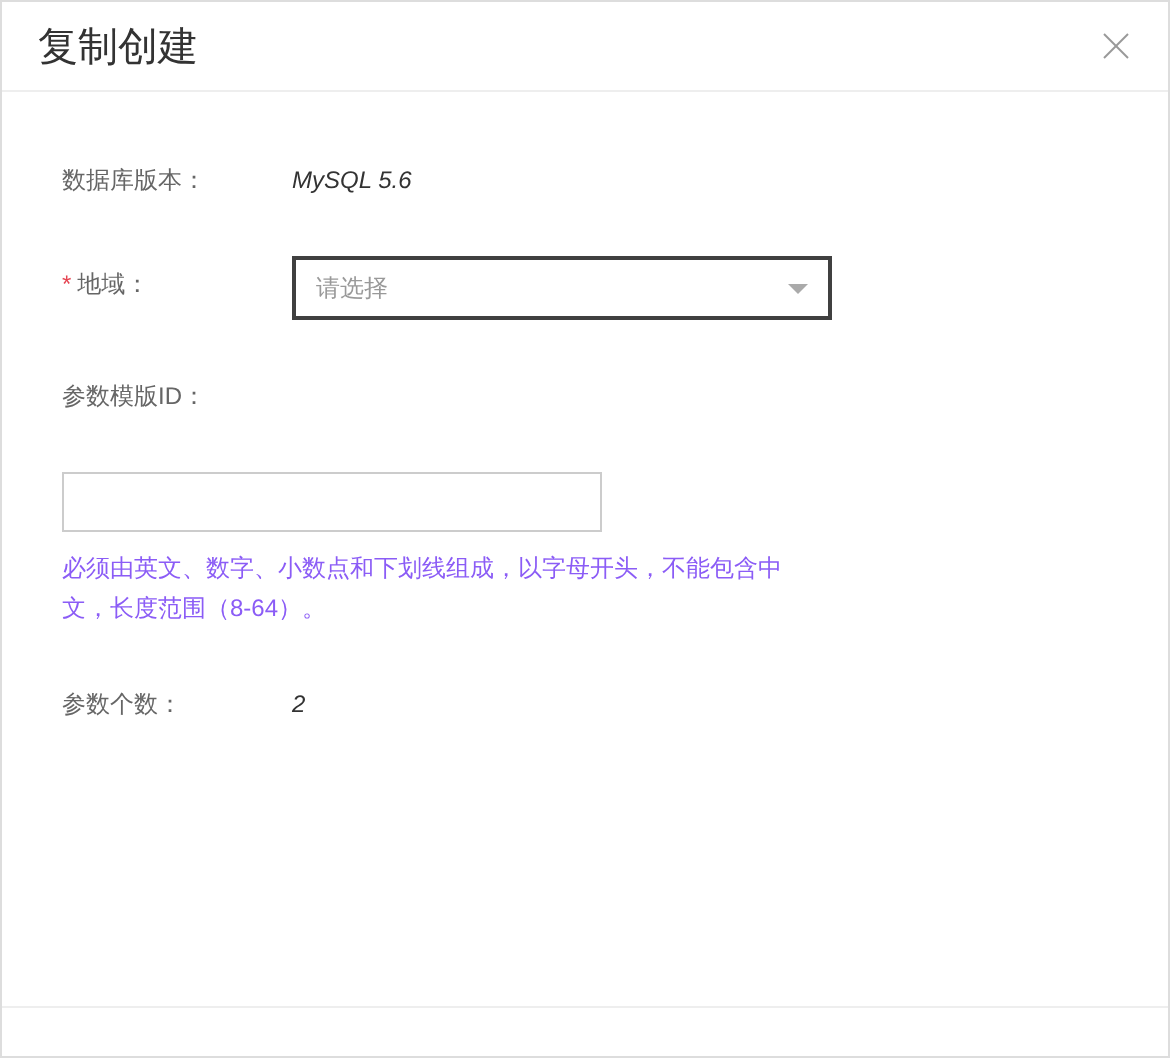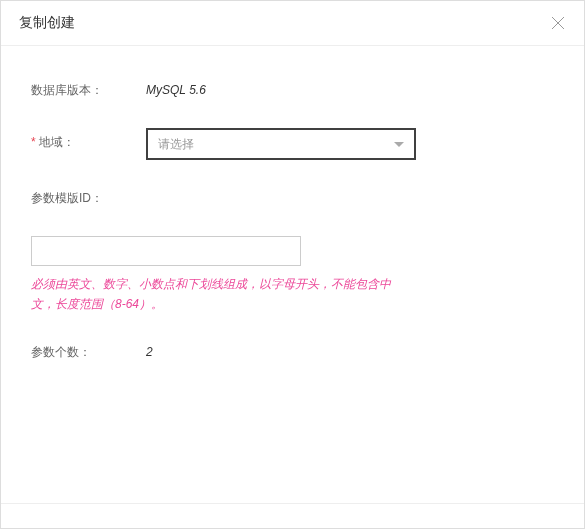--- a/index.html
+++ b/index.html
@@ -17,21 +17,21 @@
     }
     .dialog-header {
       height: 45px;
       padding: 0 18px;
       border-bottom: 1px solid #eee;
       display: flex;
       align-items: center;
       justify-content: space-between;
     }
     .dialog-title {
-      font-size: 14px;
+      font-size: 20px;
       color: #333;
       font-weight: normal;
     }
     .close-icon {
       width: 16px;
       height: 16px;
       cursor: pointer;
       color: #999;
     }
     .close-icon svg { display: block; }
@@ -101,26 +101,25 @@
       width: 270px;
       height: 90px;
       border: 1px solid #ccc;
       padding: 6px 8px;
       font-size: 12px;
       outline: none;
       resize: none;
       font-family: inherit;
     }
     .hint-text {
-      color: #ec4899;
+      color: #8b5cf6;
       font-size: 12px;
       line-height: 20px;
       margin-top: 8px;
       max-width: 360px;
-      font-style: italic;
     }
     .dialog-footer {
       border-top: 1px solid #eee;
       padding: 12px 18px;
       display: flex;
       justify-content: flex-end;
       gap: 12px;
     }
   </style>
 </head>

